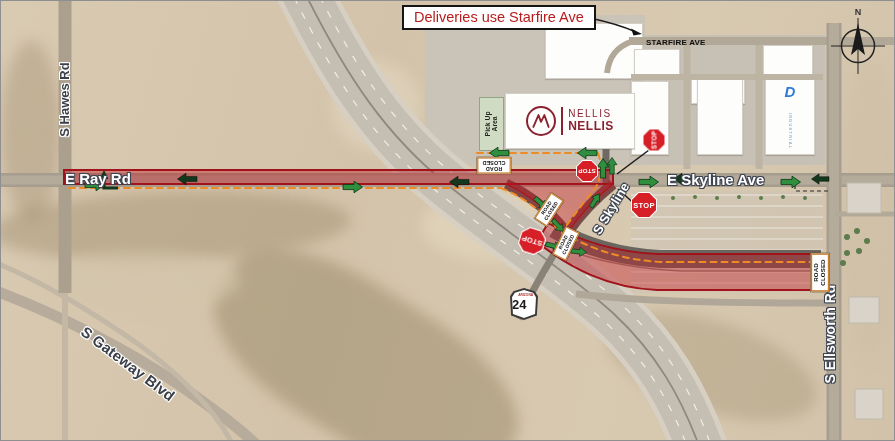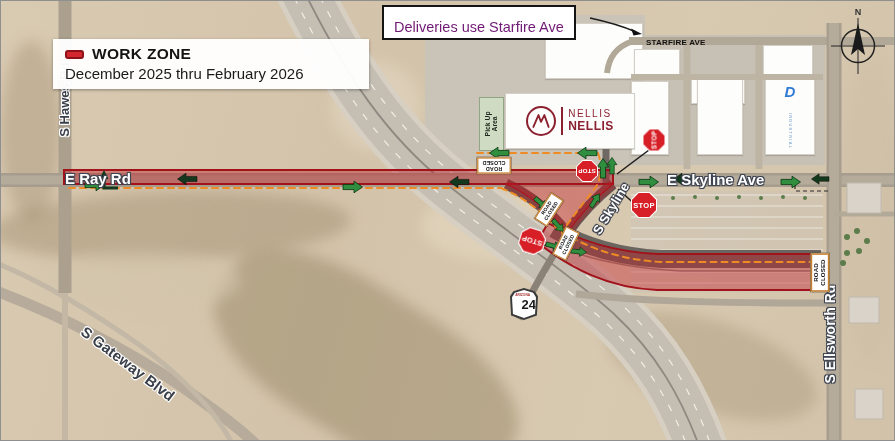--- a/index.html
+++ b/index.html
@@ -14,38 +14,38 @@
   .lblW{color:#fff;text-shadow:-1px -1px 0 #3e4450,1px -1px 0 #3e4450,-1px 1px 0 #3e4450,1px 1px 0 #3e4450,0 0 2px #3e4450;}
   .lblD{color:#3a3f49;text-shadow:-1px -1px 0 #fff,1px -1px 0 #fff,-1px 1px 0 #fff,1px 1px 0 #fff,0 0 2px #fff;}
   .tinyRoad{color:#111;font-weight:700;font-size:8px;letter-spacing:.2px;margin-top:12px;}
   
   .legend{position:absolute;left:52px;top:38px;width:316px;height:50px;background:rgba(255,255,255,.96);
           box-shadow:0 1px 3px rgba(0,0,0,.35);padding:6px 12px;box-sizing:border-box;}
   .legend .row1{display:flex;align-items:center;gap:8px;font-size:15.5px;font-weight:800;color:#141414;letter-spacing:.3px;}
   .swatch{width:19px;height:9px;background:#d32730;border:2px solid #8e1118;border-radius:3px;box-sizing:border-box;}
   .legend .row2{font-size:15px;color:#1a1a1a;margin-top:2px;}
   
-  .callout{position:absolute;left:381px;top:4px;background:#fff;border:2px solid #141414;padding:12px 10px 3px 10px;
-           font-size:14.5px;color:#701a75;}
+  .callout{position:absolute;left:401px;top:4px;background:#fff;border:2px solid #141414;padding:2px 10px 3px 10px;
+           font-size:14.5px;color:#b91c1c;}
   
   .stop{position:absolute;width:46px;height:46px;background:#fff;display:flex;align-items:center;justify-content:center;
         clip-path:polygon(29.29% 0,70.71% 0,100% 29.29%,100% 70.71%,70.71% 100%,29.29% 100%,0 70.71%,0 29.29%);
         filter:drop-shadow(0 0 1.5px rgba(0,0,0,.55));}
   .stop-in{width:42px;height:42px;background:#d61f26;display:flex;align-items:center;justify-content:center;
         clip-path:polygon(29.29% 0,70.71% 0,100% 29.29%,100% 70.71%,70.71% 100%,29.29% 100%,0 70.71%,0 29.29%);
         color:#fff;font-weight:800;font-size:13px;letter-spacing:.4px;}
   .rc{position:absolute;width:56px;height:27px;background:#fff;border:2.5px solid #c87e2b;box-sizing:border-box;
       box-shadow:0 0 0 1px #6e5430,0 1px 2px rgba(0,0,0,.4);display:flex;flex-direction:column;align-items:center;
       justify-content:center;font-size:9px;font-weight:700;line-height:1.02;color:#16161a;letter-spacing:.2px;}
   
   .shield{position:absolute;left:509px;top:287px;width:28px;height:32px;
       clip-path:polygon(50% 0,88% 10%,100% 26%,96% 86%,50% 100%,4% 86%,0 26%,12% 10%);background:#3a3a3a;
       display:flex;align-items:center;justify-content:center;filter:drop-shadow(0 1px 1px rgba(0,0,0,.4));}
   .shield-in{width:24px;height:28px;clip-path:polygon(50% 0,88% 10%,100% 26%,96% 86%,50% 100%,4% 86%,0 26%,12% 10%);
-      background:#fff;display:flex;flex-direction:column;align-items:flex-end;justify-content:flex-start;}
+      background:#fff;display:flex;flex-direction:column;align-items:flex-start;justify-content:flex-start;}
   .shield-state{font-size:6px;transform:scale(.55);color:#a83434;font-weight:700;margin-top:2px;line-height:1;}
   .shield-num{font-size:13px;font-weight:800;color:#1a1a1a;line-height:1;margin-top:0px;}
   
   .hyundai{display:flex;flex-direction:column;align-items:center;line-height:1.1;transform:scale(.9);}
   .hyundai .l1{font-size:8px;letter-spacing:1px;color:#a8adb5;font-weight:700;}
   .hyundai .l2{font-size:10px;letter-spacing:1px;color:#979ea8;font-weight:800;display:flex;align-items:center;gap:1px;}
   .tri{width:0;height:0;border-left:3px solid transparent;border-right:3px solid transparent;border-bottom:6px solid #2aa0d8;}
   .qedlogo{font-size:13px;font-weight:800;color:#23479c;letter-spacing:1px;border-bottom:2px solid #2aa7a0;line-height:1.1;}
   .nellis{display:flex;align-items:center;gap:5px;}
   .na-circle{width:30px;height:30px;border:2.5px solid #8c2130;border-radius:50%;display:flex;align-items:center;justify-content:center;box-sizing:border-box;}
@@ -278,23 +278,16 @@
     </div>
   <div class="rc" style="left:537px;top:229px;transform:rotate(-64deg) scale(.55);">
     <span>ROAD</span>
       <span>CLOSED</span>
     </div>
   <div class="rc" style="left:791px;top:258px;transform:rotate(-90deg) scale(.68);">
     <span>ROAD</span>
       <span>CLOSED</span>
     </div>
 
-  <div class="legend">
-    <div class="row1">
-      <span class="swatch"></span>
-      <span>WORK ZONE</span>
-    </div>
-    <div class="row2">December 2025 thru February 2026</div>
-  </div>
 
   <div class="callout">Deliveries use Starfire Ave</div>
 
 </div>
 
 </body></html>

